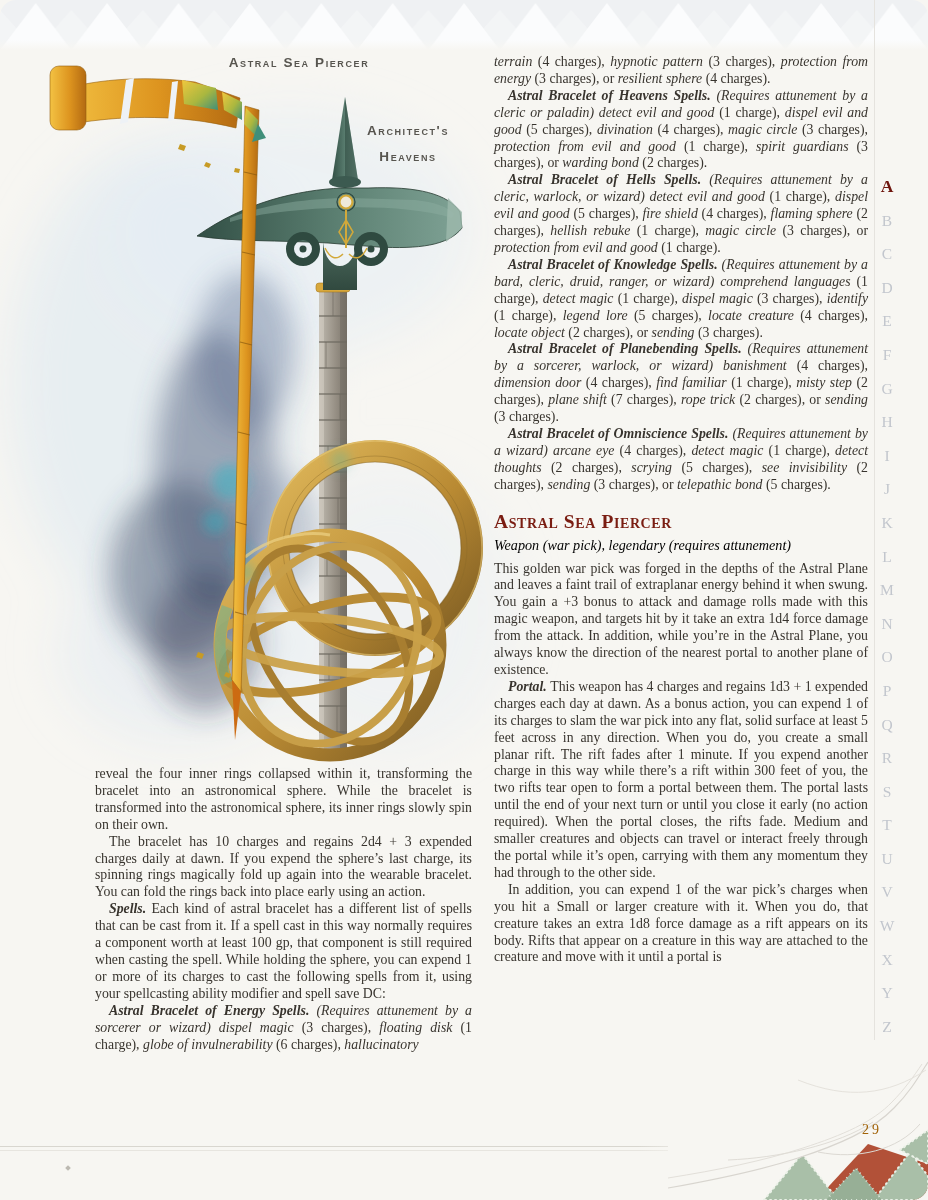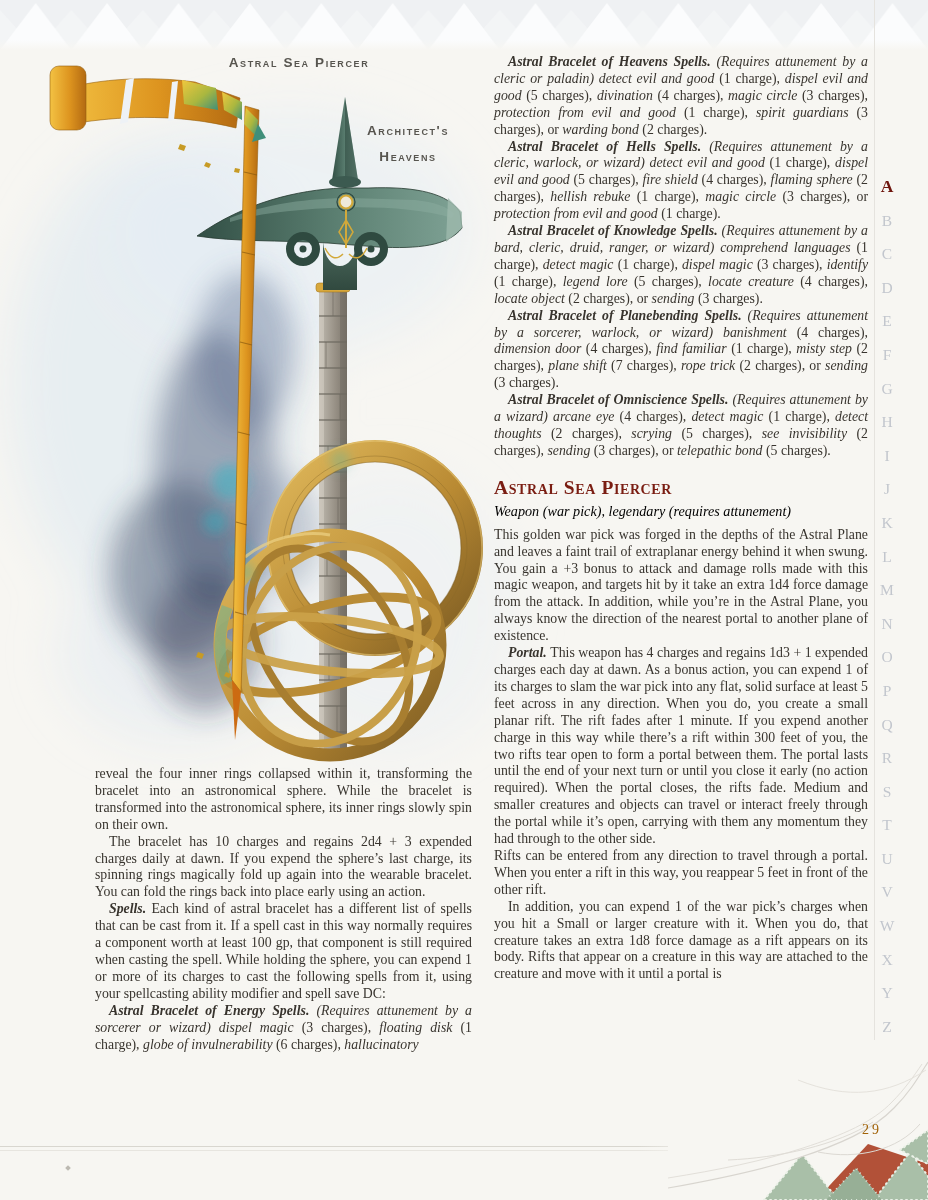--- a/index.html
+++ b/index.html
@@ -1,17 +1,17 @@
 <!DOCTYPE html>
 <html><head>
 <meta charset="utf-8">
 <style>
   html,body{margin:0;padding:0;background:#f7f6f2;}
   .page{position:relative;width:928px;height:1200px;margin:0 auto;background:#f7f6f2;overflow:hidden;
-        font-family:"Liberation Serif","DejaVu Serif",serif;}
+        font-family:"Liberation Serif","DejaVu Serif",serif;border-radius:16px;}
   .top-border{position:absolute;left:0;top:0;}
   
   .illustration{position:absolute;left:30px;top:52px;width:450px;height:710px;}
   .illustration svg{overflow:visible;}
   .art-label{position:absolute;font-family:"Liberation Sans","DejaVu Sans",sans-serif;
              font-variant:small-caps;font-weight:600;font-size:13.5px;letter-spacing:1.6px;
              color:#57554f;text-align:center;line-height:26px;}
   .label-piercer{left:214px;top:50px;width:170px;}
   .label-architect{left:352px;top:118px;width:112px;}
   .label-bracelet{left:198px;top:488px;width:104px;}
@@ -205,32 +205,32 @@
 
   <div class="col left-col">
       <p><span class="s-n">reveal the four inner rings collapsed within it, transforming the bracelet into an astronomical sphere. While the bracelet is transformed into the astronomical sphere, its inner rings slowly spin on their own.</span></p>
       <p class="ind"><span class="s-n">The bracelet has 10 charges and regains 2d4 + 3 expended charges daily at dawn. If you expend the sphere’s last charge, its spinning rings magically fold up again into the wearable bracelet. You can fold the rings back into place early using an action.</span></p>
       <p class="ind"><span class="s-bi">Spells. </span><span class="s-n">Each kind of astral bracelet has a different list of spells that can be cast from it. If a spell cast in this way normally requires a component worth at least 100 gp, that component is still required when casting the spell. While holding the sphere, you can expend 1 or more of its charges to cast the following spells from it, using your spellcasting ability modifier and spell save DC:</span></p>
       <p class="ind"><span class="s-bi">Astral Bracelet of Energy Spells. </span><span class="s-i">(Requires attunement by a sorcerer or wizard) dispel magic </span><span class="s-n">(3 charges), </span><span class="s-i">floating disk </span><span class="s-n">(1 charge), </span><span class="s-i">globe of invulnerability </span><span class="s-n">(6 charges), </span><span class="s-i">hallucinatory</span></p>
     </div>
 
   <div class="col right-col">
     <div>
+        <p><span class="s-i">terrain </span><span class="s-n">(4 charges), </span><span class="s-i">hypnotic pattern </span><span class="s-n">(3 charges), </span><span class="s-i">protection from energy </span><span class="s-n">(3 charges), or </span><span class="s-i">resilient sphere </span><span class="s-n">(4 charges).</span></p>
         <p class="ind"><span class="s-bi">Astral Bracelet of Heavens Spells. </span><span class="s-i">(Requires attunement by a cleric or paladin) detect evil and good </span><span class="s-n">(1 charge), </span><span class="s-i">dispel evil and good </span><span class="s-n">(5 charges), </span><span class="s-i">divination </span><span class="s-n">(4 charges), </span><span class="s-i">magic circle </span><span class="s-n">(3 charges), </span><span class="s-i">protection from evil and good </span><span class="s-n">(1 charge), </span><span class="s-i">spirit guardians </span><span class="s-n">(3 charges), or </span><span class="s-i">warding bond </span><span class="s-n">(2 charges).</span></p>
         <p class="ind"><span class="s-bi">Astral Bracelet of Hells Spells. </span><span class="s-i">(Requires attunement by a cleric, warlock, or wizard) detect evil and good </span><span class="s-n">(1 charge), </span><span class="s-i">dispel evil and good </span><span class="s-n">(5 charges), </span><span class="s-i">fire shield </span><span class="s-n">(4 charges), </span><span class="s-i">flaming sphere </span><span class="s-n">(2 charges), </span><span class="s-i">hellish rebuke </span><span class="s-n">(1 charge), </span><span class="s-i">magic circle </span><span class="s-n">(3 charges), or </span><span class="s-i">protection from evil and good </span><span class="s-n">(1 charge).</span></p>
         <p class="ind"><span class="s-bi">Astral Bracelet of Knowledge Spells. </span><span class="s-i">(Requires attunement by a bard, cleric, druid, ranger, or wizard) comprehend languages </span><span class="s-n">(1 charge), </span><span class="s-i">detect magic </span><span class="s-n">(1 charge), </span><span class="s-i">dispel magic </span><span class="s-n">(3 charges), </span><span class="s-i">identify </span><span class="s-n">(1 charge), </span><span class="s-i">legend lore </span><span class="s-n">(5 charges), </span><span class="s-i">locate creature </span><span class="s-n">(4 charges), </span><span class="s-i">locate object </span><span class="s-n">(2 charges), or </span><span class="s-i">sending </span><span class="s-n">(3 charges).</span></p>
         <p class="ind"><span class="s-bi">Astral Bracelet of Planebending Spells. </span><span class="s-i">(Requires attunement by a sorcerer, warlock, or wizard) banishment </span><span class="s-n">(4 charges), </span><span class="s-i">dimension door </span><span class="s-n">(4 charges), </span><span class="s-i">find familiar </span><span class="s-n">(1 charge), </span><span class="s-i">misty step </span><span class="s-n">(2 charges), </span><span class="s-i">plane shift </span><span class="s-n">(7 charges), </span><span class="s-i">rope trick </span><span class="s-n">(2 charges), or </span><span class="s-i">sending </span><span class="s-n">(3 charges).</span></p>
         <p class="ind"><span class="s-bi">Astral Bracelet of Omniscience Spells. </span><span class="s-i">(Requires attunement by a wizard) arcane eye </span><span class="s-n">(4 charges), </span><span class="s-i">detect magic </span><span class="s-n">(1 charge), </span><span class="s-i">detect thoughts </span><span class="s-n">(2 charges), </span><span class="s-i">scrying </span><span class="s-n">(5 charges), </span><span class="s-i">see invisibility </span><span class="s-n">(2 charges), </span><span class="s-i">sending </span><span class="s-n">(3 charges), or </span><span class="s-i">telepathic bond </span><span class="s-n">(5 charges).</span></p>
       </div>
     <h2 class="heading">Astral Sea Piercer</h2>
     <div class="subtitle">Weapon (war pick), legendary (requires attunement)</div>
     <div>
         <p><span class="s-n">This golden war pick was forged in the depths of the Astral Plane and leaves a faint trail of extraplanar energy behind it when swung. You gain a +3 bonus to attack and damage rolls made with this magic weapon, and targets hit by it take an extra 1d4 force damage from the attack. In addition, while you’re in the Astral Plane, you always know the direction of the nearest portal to another plane of existence.</span></p>
         <p class="ind"><span class="s-bi">Portal. </span><span class="s-n">This weapon has 4 charges and regains 1d3 + 1 expended charges each day at dawn. As a bonus action, you can expend 1 of its charges to slam the war pick into any flat, solid surface at least 5 feet across in any direction. When you do, you create a small planar rift. The rift fades after 1 minute. If you expend another charge in this way while there’s a rift within 300 feet of you, the two rifts tear open to form a portal between them. The portal lasts until the end of your next turn or until you close it early (no action required). When the portal closes, the rifts fade. Medium and smaller creatures and objects can travel or interact freely through the portal while it’s open, carrying with them any momentum they had through to the other side.</span></p>
-        <p><span class="s-n">Rifts can be entered from any direction to travel through a portal. When you enter a rift in this way, you reappear 5 feet in front of the other rift.</span></p>
         <p class="ind"><span class="s-n">In addition, you can expend 1 of the war pick’s charges when you hit a Small or larger creature with it. When you do, that creature takes an extra 1d8 force damage as a rift appears on its body. Rifts that appear on a creature in this way are attached to the creature and move with it until a portal is</span></p>
       </div>
   </div>
 
   <div class="margin-line"></div>
   <div class="alpha-col">
       <div class="alpha active">A</div>
       <div class="alpha">B</div>
       <div class="alpha">C</div>
       <div class="alpha">D</div>

